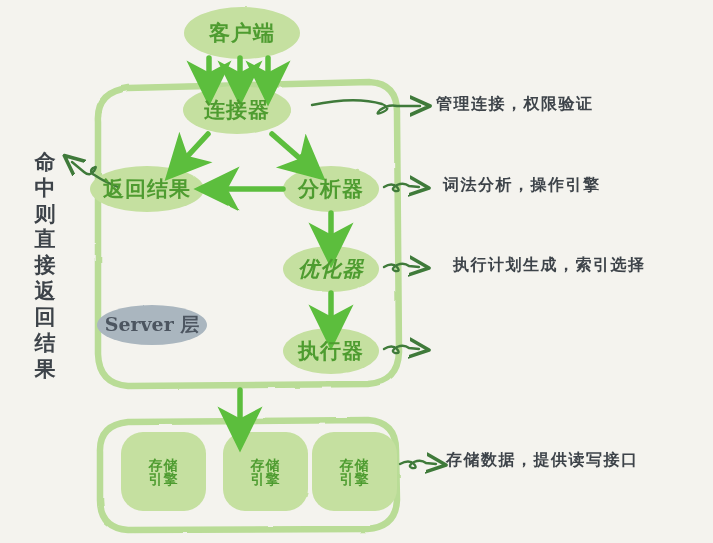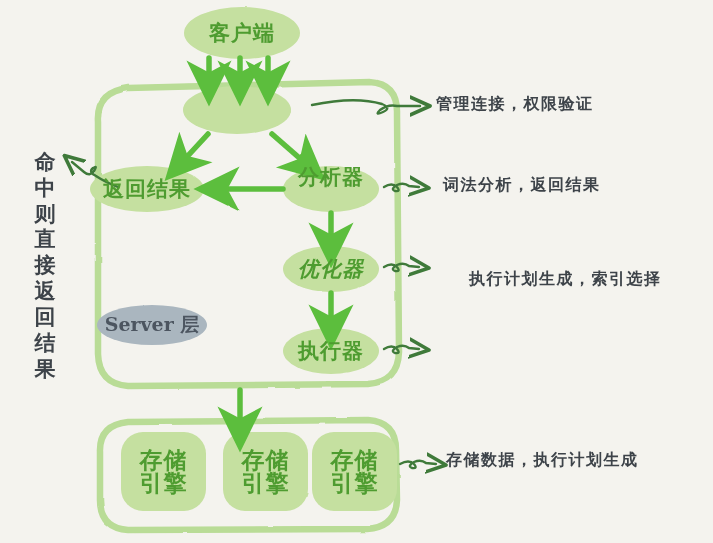--- a/index.html
+++ b/index.html
@@ -20,21 +20,21 @@
     letter-spacing:1px;
     white-space:nowrap;
     pointer-events:none;
   }
   .node-label.big{font-size:21px;}
   .node-label.eng{
     color:#4c5560;font-size:19px;font-weight:700;
     font-family:"DejaVu Serif","Liberation Serif",serif;
     letter-spacing:0px;
   }
-  .node-label.stack{flex-direction:column;line-height:1.02;font-size:23px;}
+  .node-label.stack{flex-direction:column;line-height:1.02;font-size:14px;}
 
   .anno{
     position:absolute;
     color:#3d4349;
     font-size:16px;
     font-weight:700;
     letter-spacing:1.5px;
     white-space:nowrap;
   }
   .side-note{
@@ -112,24 +112,25 @@
       <path d="M384,187 Q392,182 397,187 Q401,192 395,191 Q390,189 397,185 Q404,182 409,186 L419,187"></path>
       <path d="M384,267 Q392,262 397,267 Q401,272 395,271 Q390,269 397,265 Q404,262 409,266 L419,267"></path>
       <path d="M384,349 Q392,344 397,349 Q401,354 395,353 Q390,351 397,347 Q404,344 409,348 L419,349"></path>
       <path d="M400,464 Q409,459 414,464 Q418,469 412,468 Q407,466 414,462 Q421,459 426,463 L436,464"></path>
       <path d="M118,187 Q105,182 96,176 Q88,172 93,168 Q98,165 94,171 Q90,177 84,172 L72,162"></path>
     </g>
   </svg>
 
   <div class="node-label big" style="left:184px;top:11px;width:116px;height:44px;">客户端</div>
 
+  <div class="node-label big" style="left:183px;top:89px;width:108px;height:42px;">连接器</div>
 
   <div class="node-label big" style="left:90px;top:169px;width:114px;height:40px;">返回结果</div>
 
-  <div class="node-label big" style="left:283px;top:157px;width:96px;height:40px;">分析器</div>
+  <div class="node-label big" style="left:283px;top:169px;width:96px;height:40px;">分析器</div>
 
   <div class="node-label big" style="left:283px;top:249px;width:96px;height:40px;font-style:italic;">优化器</div>
 
   <div class="node-label eng" style="left:97px;top:307px;width:110px;height:36px;">Server 层</div>
 
   <div class="node-label big" style="left:283px;top:331px;width:96px;height:40px;">执行器</div>
 
   <div class="node-label stack" style="left:121px;top:440px;width:85px;height:64px;">
     <span>存储</span>
     <span>引擎</span>
@@ -137,19 +138,19 @@
   <div class="node-label stack" style="left:223px;top:440px;width:85px;height:64px;">
     <span>存储</span>
     <span>引擎</span>
   </div>
   <div class="node-label stack" style="left:312px;top:440px;width:85px;height:64px;">
     <span>存储</span>
     <span>引擎</span>
   </div>
 
   <div class="anno" style="left:436px;top:94px;">管理连接，权限验证</div>
-  <div class="anno" style="left:443px;top:175px;">词法分析，返回结果</div>
-  <div class="anno" style="left:469px;top:255px;margin-top:14px;">执行计划生成，索引选择</div>
-  <div class="anno" style="left:446px;top:450px;">存储数据，执行计划生成</div>
+  <div class="anno" style="left:443px;top:175px;">词法分析，操作引擎</div>
+  <div class="anno" style="left:453px;top:255px;">执行计划生成，索引选择</div>
+  <div class="anno" style="left:446px;top:450px;">存储数据，提供读写接口</div>
 
   <div class="side-note" style="left:26px;top:118px;margin-top:32px;">命中则直接返回结果</div>
 
 </div>
 
 </body></html>

